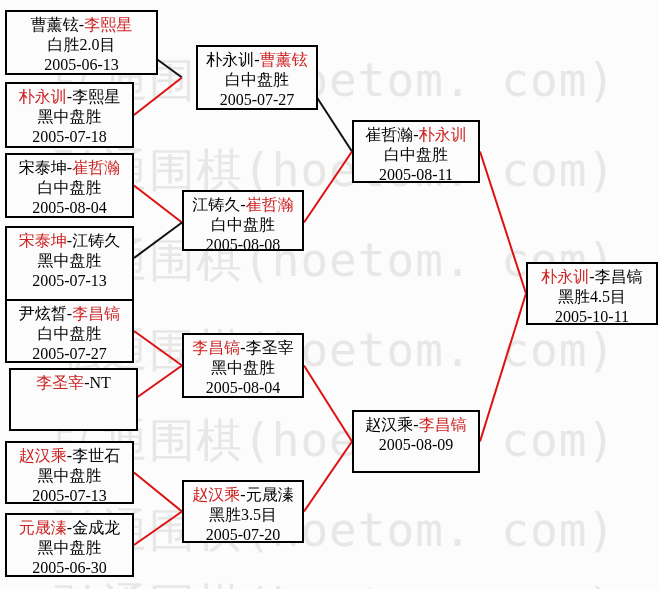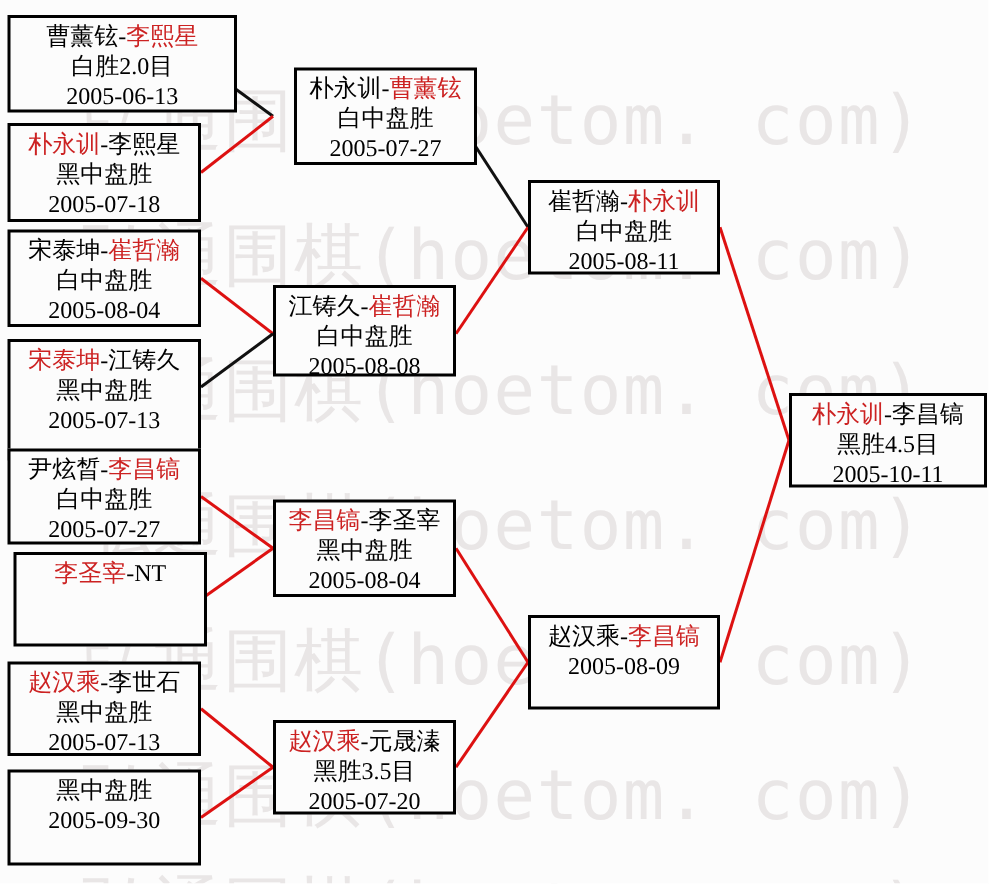--- a/index.html
+++ b/index.html
@@ -79,22 +79,23 @@
       </div>
       <div class="box" style="left: 9px; top: 368px; width: 129px; height: 63px; border-color: rgb(0, 0, 0);">
         <div class="bline"><span style="color: rgb(204, 34, 34);">李圣宰</span><span style="color: rgb(0, 0, 0);">-</span><span style="color: rgb(0, 0, 0);">NT</span></div>
       </div>
       <div class="box" style="left: 5px; top: 441px; width: 129px; height: 63px; border-color: rgb(0, 0, 0);">
         <div class="bline"><span style="color: rgb(204, 34, 34);">赵汉乘</span><span style="color: rgb(0, 0, 0);">-</span><span style="color: rgb(0, 0, 0);">李世石</span></div>
         <div class="bline" style="color: rgb(0, 0, 0);">黑中盘胜</div>
         <div class="bline" style="color: rgb(0, 0, 0);">2005-07-13</div>
       </div>
       <div class="box" style="left: 5px; top: 513px; width: 129px; height: 64px; border-color: rgb(0, 0, 0);">
+        <div class="bline"><span style="color: rgb(204, 34, 34);">元晟溱</span><span style="color: rgb(0, 0, 0);">-</span><span style="color: rgb(0, 0, 0);">金成龙</span></div>
         <div class="bline" style="color: rgb(0, 0, 0);">黑中盘胜</div>
-        <div class="bline" style="color: rgb(0, 0, 0);">2005-09-30</div>
+        <div class="bline" style="color: rgb(0, 0, 0);">2005-06-30</div>
       </div>
       <div class="box" style="left: 196px; top: 45px; width: 122px; height: 65px; border-color: rgb(0, 0, 0);">
         <div class="bline"><span style="color: rgb(0, 0, 0);">朴永训</span><span style="color: rgb(0, 0, 0);">-</span><span style="color: rgb(204, 34, 34);">曹薰铉</span></div>
         <div class="bline" style="color: rgb(0, 0, 0);">白中盘胜</div>
         <div class="bline" style="color: rgb(0, 0, 0);">2005-07-27</div>
       </div>
       <div class="box" style="left: 182px; top: 190px; width: 122px; height: 61px; border-color: rgb(0, 0, 0);">
         <div class="bline"><span style="color: rgb(0, 0, 0);">江铸久</span><span style="color: rgb(0, 0, 0);">-</span><span style="color: rgb(204, 34, 34);">崔哲瀚</span></div>
         <div class="bline" style="color: rgb(0, 0, 0);">白中盘胜</div>
         <div class="bline" style="color: rgb(0, 0, 0);">2005-08-08</div>

